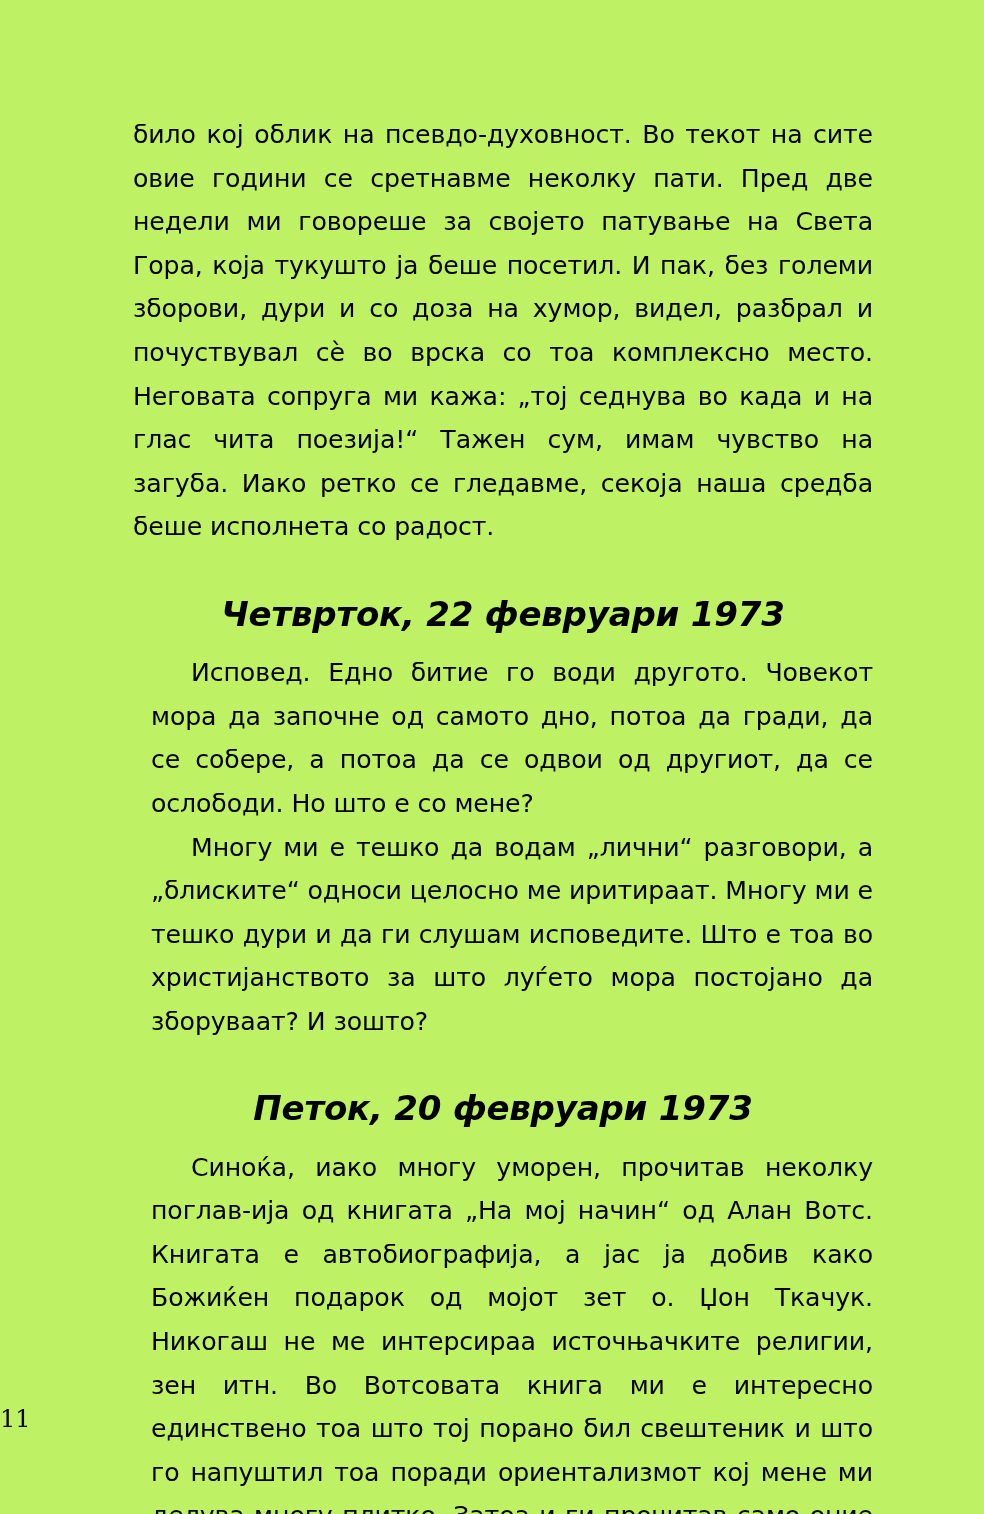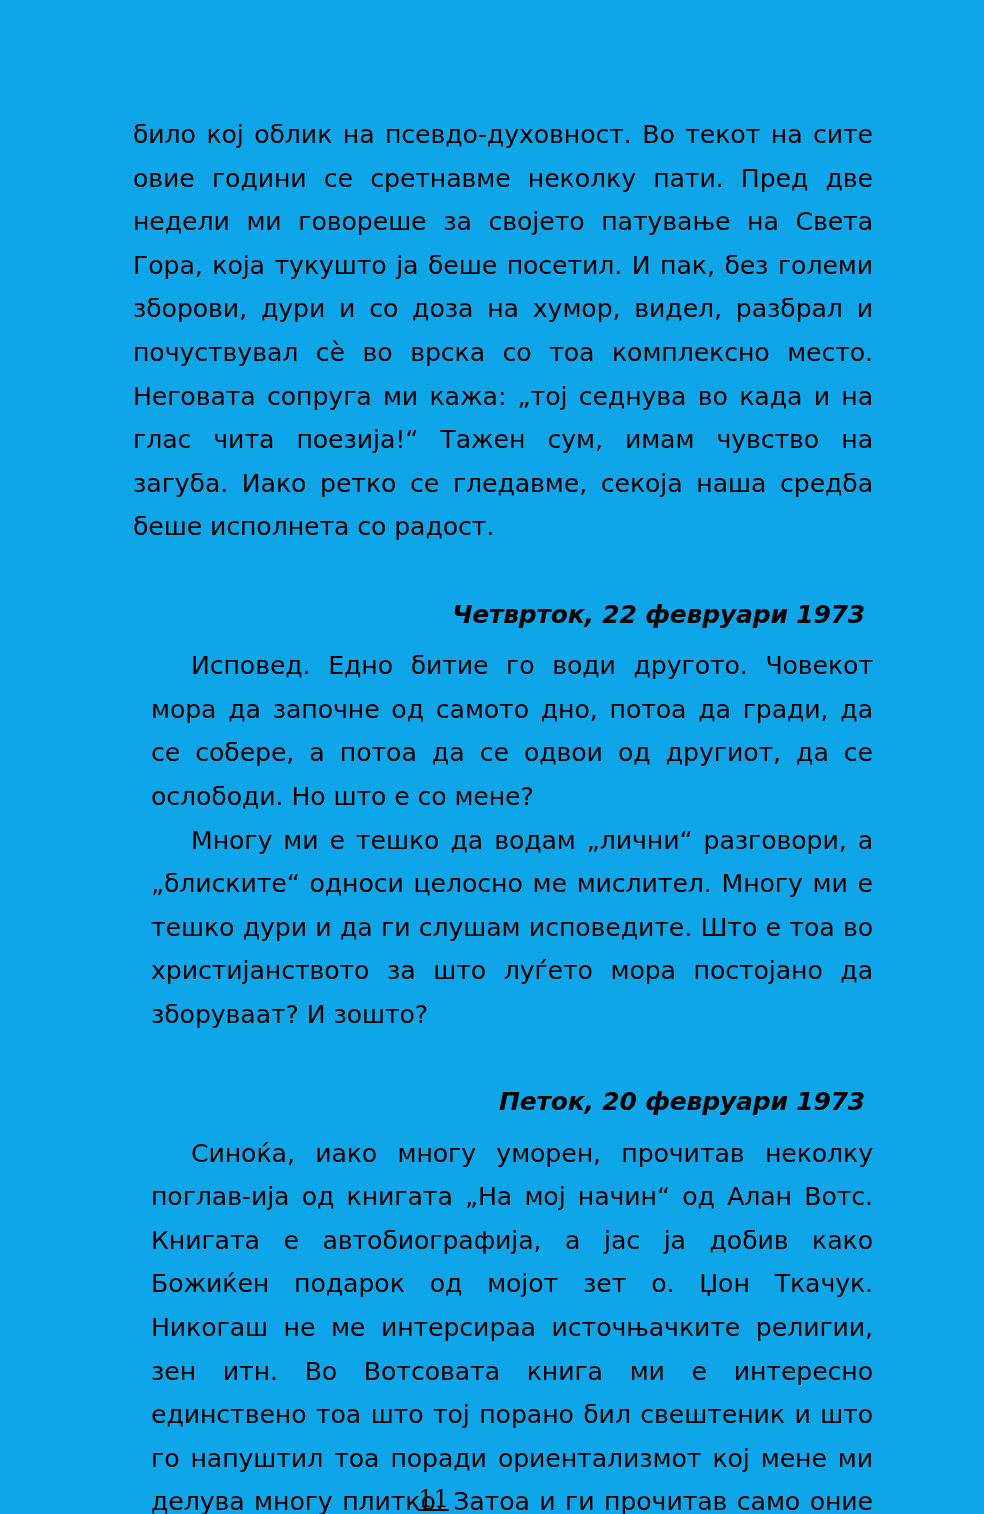--- a/index.html
+++ b/index.html
@@ -18,21 +18,21 @@
     -webkit-font-smoothing: antialiased;
   }
 
   
   .page {
     position: absolute;
     left: 0;
     top: 0;
     width: 984px;
     height: 1514px;
-    background: #0ea5e9;
+    background: #bef264;
   }
 
   .text-column {
     position: absolute;
     left: 133px;
     top: 113px;
     width: 740px;
   }
 
   
@@ -55,62 +55,61 @@
     content: "";
     display: inline-block;
     width: 100%;
   }
   .para.no-stretch:after {
     content: none;
   }
 
   
   .date-heading {
-    margin: 8px;
-    font-size: 25px;
+    margin: 15px;
+    font-size: 34px;
     line-height: 43.6px;
     font-weight: bold;
     font-style: italic;
-    text-align: right;
+    text-align: center;
     letter-spacing: -0.2px;
   }
 
   
   .gap-before {
     margin-top: 43.6px;
   }
 
   
   .folio {
     position: absolute;
     left: 0;
-    top: 1484px;
+    top: 1404px;
     width: 867px;
-    text-align: center;
+    text-align: left;
     font-family: "DejaVu Serif", serif;
     font-size: 24px;
     line-height: 30px;
     color: #000000;
-    text-decoration: underline;
   }
 </style>
 </head>
 <body>
 
 <div class="page">
 
   <div class="text-column">
 
     <p class="para no-stretch">било кој облик на псевдо-духовност. Во текот на сите овие години се сретнавме неколку пати. Пред две недели ми говореше за својето патување на Света Гора, која тукушто ја беше посетил. И пак, без големи зборови, дури и со доза на хумор, видел, разбрал и почуствувал сѐ во врска со тоа комплексно место. Неговата сопруга ми кажа: „тој седнува во када и на глас чита поезија!“ Тажен сум, имам чувство на загуба. Иако ретко се гледавме, секоја наша средба беше исполнета со радост.</p>
 
     <p class="date-heading gap-before">Четврток, 22 февруари 1973</p>
 
     <p class="para indent no-stretch">Исповед. Едно битие го води другото. Човекот мора да започне од самото дно, потоа да гради, да се собере, а потоа да се одвои од другиот, да се ослободи. Но што е со мене?</p>
 
-    <p class="para indent no-stretch">Многу ми е тешко да водам „лични“ разговори, а „блиските“ односи целосно ме мислител. Многу ми е тешко дури и да ги слушам исповедите. Што е тоа во христијанството за што луѓето мора постојано да зборуваат? И зошто?</p>
+    <p class="para indent no-stretch">Многу ми е тешко да водам „лични“ разговори, а „блиските“ односи целосно ме иритираат. Многу ми е тешко дури и да ги слушам исповедите. Што е тоа во христијанството за што луѓето мора постојано да зборуваат? И зошто?</p>
 
     <p class="date-heading gap-before">Петок, 20 февруари 1973</p>
 
     <p class="para indent">Синоќа, иако многу уморен, прочитав неколку поглав-ија од книгата „На мој начин“ од Алан Вотс. Книгата е автобиографија, а јас ја добив како Божиќен подарок од мојот зет о. Џон Ткачук. Никогаш не ме интерсираа источњачките религии, зен итн. Во Вотсовата книга ми е интересно единствено тоа што тој порано бил свештеник и што го напуштил тоа поради ориентализмот кој мене ми делува многу плитко. Затоа и ги прочитав само оние поглавија во кои тој говори за неговите пет години во кои тој бил свештеник во Англиканската црква. Самит Вотс мене ми изгледа како плиток мислител со тоа свое „мистично искуство“ (!). Но еден дел од неговата критика на Христијанството заслужува внимание, за молитвата: тој „непрестаната молитва“ на св. Апостол Павле ја толкува</p>
 
   </div>
 
   <div class="folio">11</div>
 
 </div>

